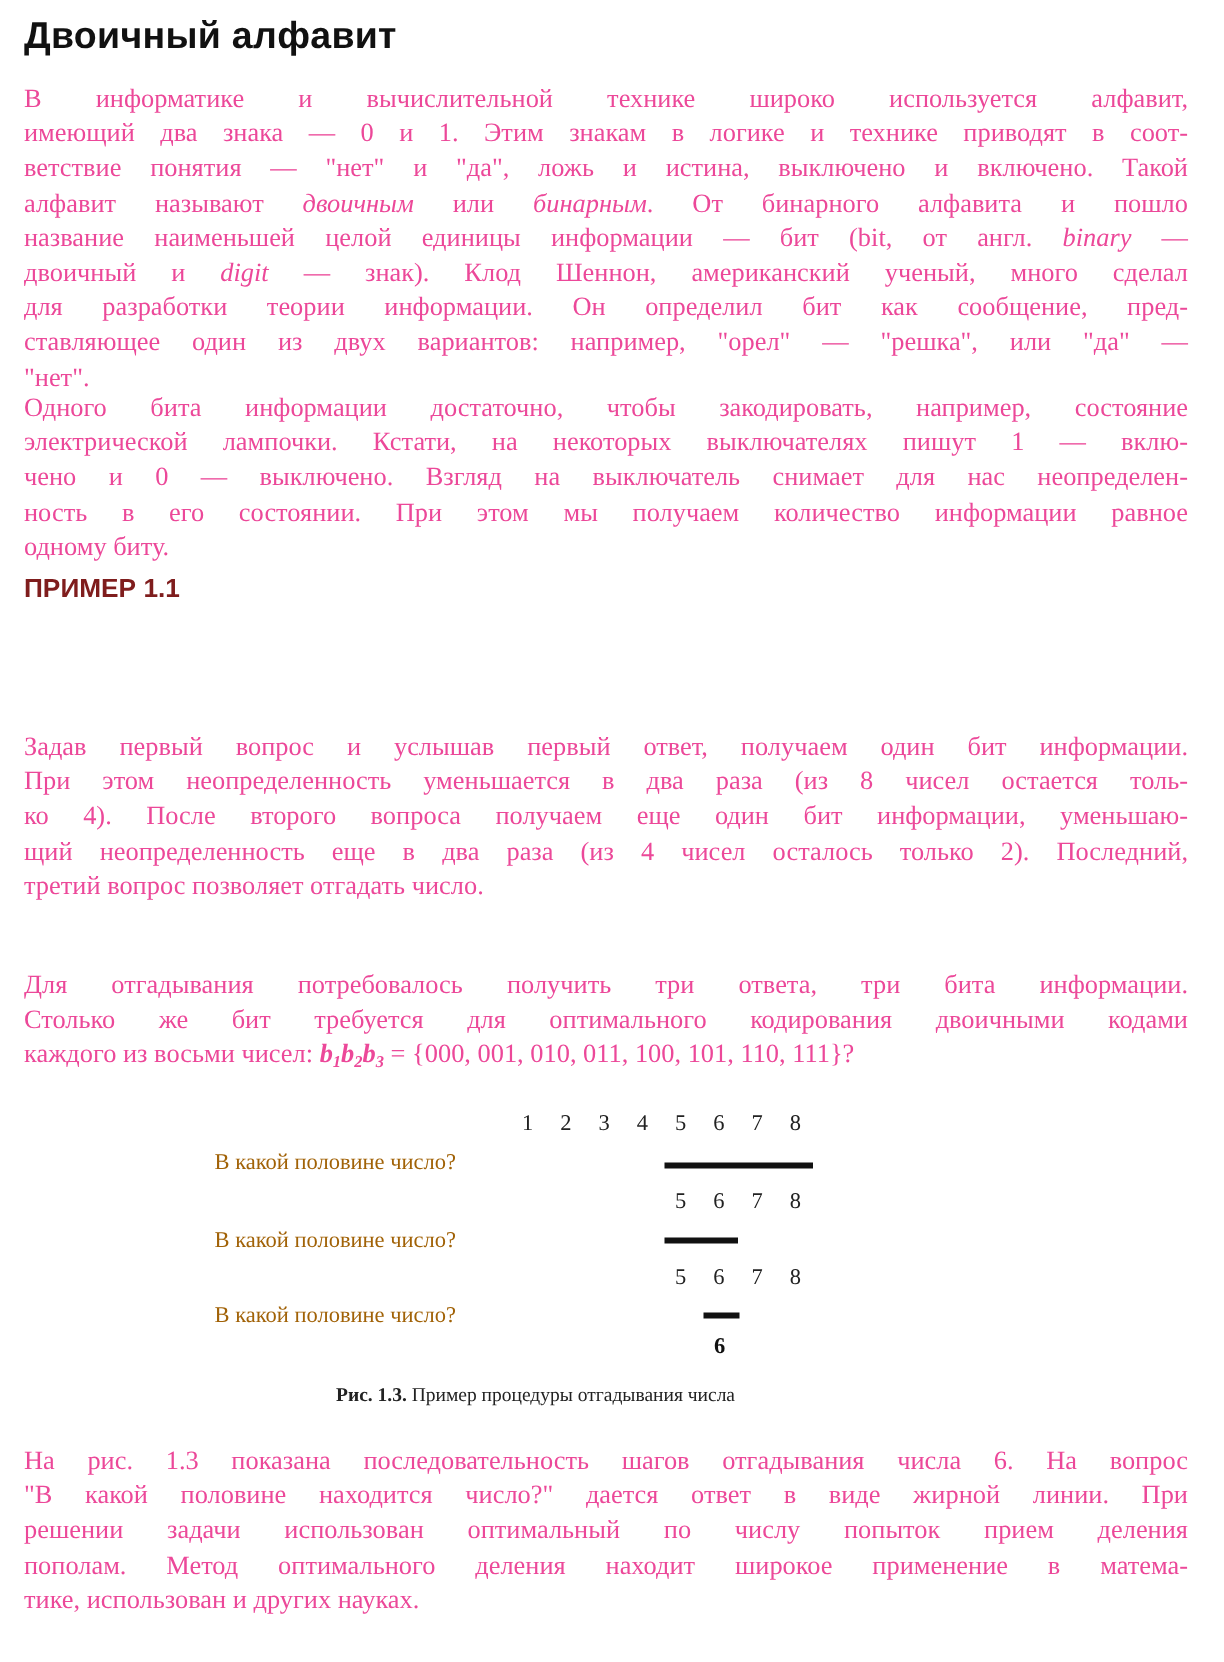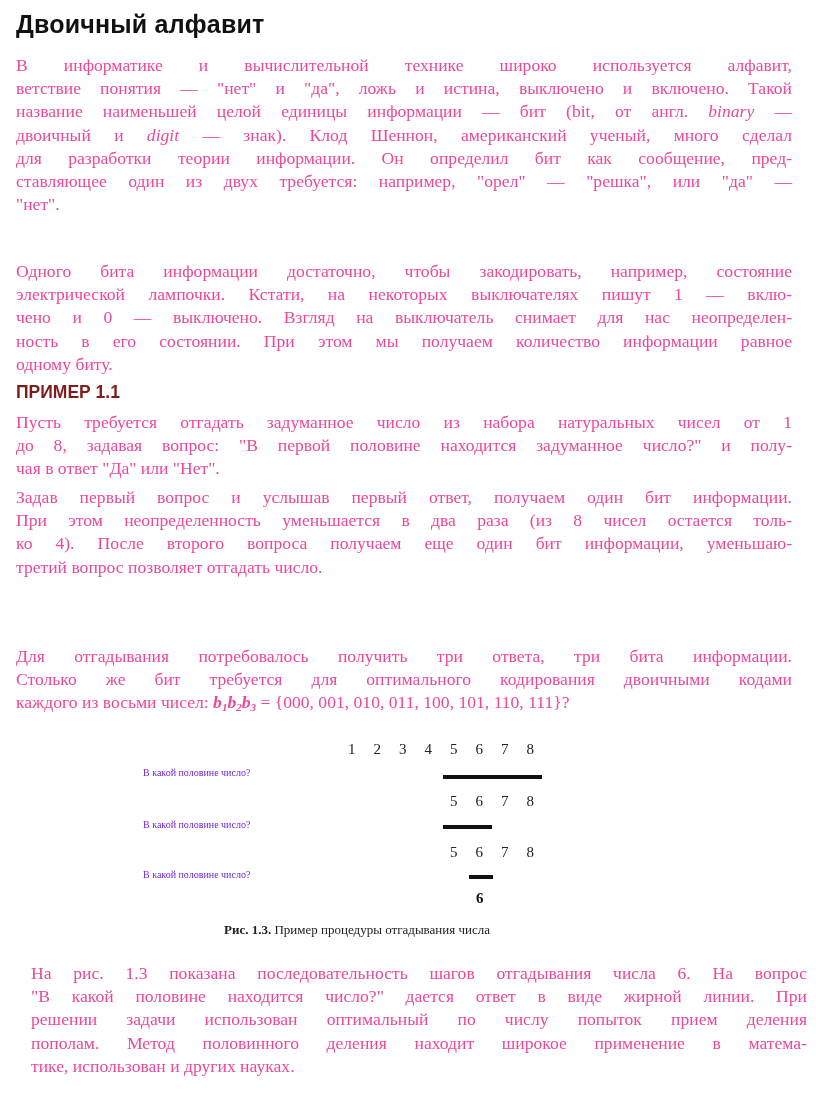--- a/index.html
+++ b/index.html
@@ -22,67 +22,65 @@
     .para {
       position: absolute; left: 16px; width: 776px; margin: 0;
       font-size: 17.6px; line-height: 23.2px;
       text-align: justify; color: #ec4899;
     }
     .para .line { display: block; text-align: justify; text-align-last: justify; white-space: nowrap; }
     .para .line.last { text-align-last: left; }
     i { font-style: italic; }
     b.var { font-weight: bold; font-style: italic; }
     sub { font-size: 11px; vertical-align: -3px; font-weight: bold; font-style: italic; }
-    .fig-q { position: absolute; left: 143px; font-size: 10px; color: #6d28d9; }
+    .fig-q { position: absolute; left: 143px; font-size: 15px; color: #a16207; }
     .nums { position: absolute; display: flex; }
     .nums span { width: 25.5px; display: inline-block; font-size: 15px; color: #222; }
     .bar { position: absolute; height: 4px; background: #111; }
     .answer { position: absolute; font-weight: bold; font-size: 15px; color: #111; }
     .caption {
       position: absolute; left: 176px; top: 922px; font-size: 13px; color: #222;
     }
     .caption b { font-weight: bold; margin-left: 48px; }
   </style>
 </head>
 <body>
 
 <div class="page">
 
   <h1 class="title">Двоичный алфавит</h1>
 
   <div class="para" style="top:54px;">
     <span class="line">В информатике и вычислительной технике широко используется алфавит,</span>
+    <span class="line">имеющий два знака — 0 и 1. Этим знакам в логике и технике приводят в соот-</span>
     <span class="line">ветствие понятия — "нет" и "да", ложь и истина, выключено и включено. Такой</span>
+    <span class="line"><span>алфавит называют </span><i>двоичным</i><span> или </span><i>бинарным</i><span>. От бинарного алфавита и пошло</span></span>
     <span class="line"><span>название наименьшей целой единицы информации — бит (bit, от англ. </span><i>binary</i><span> —</span></span>
     <span class="line"><span>двоичный и </span><i>digit</i><span> — знак). Клод Шеннон, американский ученый, много сделал</span></span>
     <span class="line">для разработки теории информации. Он определил бит как сообщение, пред-</span>
-    <span class="line">ставляющее один из двух требуется: например, "орел" — "решка", или "да" —</span>
+    <span class="line">ставляющее один из двух вариантов: например, "орел" — "решка", или "да" —</span>
     <span class="line last">"нет".</span>
   </div>
 
   <div class="para" style="top:260px;">
     <span class="line">Одного бита информации достаточно, чтобы закодировать, например, состояние</span>
     <span class="line">электрической лампочки. Кстати, на некоторых выключателях пишут 1 — вклю-</span>
     <span class="line">чено и 0 — выключено. Взгляд на выключатель снимает для нас неопределен-</span>
     <span class="line">ность в его состоянии. При этом мы получаем количество информации равное</span>
     <span class="line last">одному биту.</span>
   </div>
 
   <h2 class="example">ПРИМЕР 1.1</h2>
 
-  <div class="para" style="top:411px;">
-    <span class="line">Пусть требуется отгадать задуманное число из набора натуральных чисел от 1</span>
-    <span class="line">до 8, задавая вопрос: "В первой половине находится задуманное число?" и полу-</span>
-    <span class="line last">чая в ответ "Да" или "Нет".</span>
-  </div>
 
   <div class="para" style="top:486px;">
     <span class="line">Задав первый вопрос и услышав первый ответ, получаем один бит информации.</span>
     <span class="line">При этом неопределенность уменьшается в два раза (из 8 чисел остается толь-</span>
     <span class="line">ко 4). После второго вопроса получаем еще один бит информации, уменьшаю-</span>
+    <span class="line">щий неопределенность еще в два раза (из 4 чисел осталось только 2). Последний,</span>
     <span class="line last">третий вопрос позволяет отгадать число.</span>
   </div>
 
   <div class="para" style="top:645px;">
     <span class="line">Для отгадывания потребовалось получить три ответа, три бита информации.</span>
     <span class="line">Столько же бит требуется для оптимального кодирования двоичными кодами</span>
     <span class="line last"><span>каждого из восьми чисел: </span><b class="var">b</b><sub>1</sub><b class="var">b</b><sub>2</sub><b class="var">b</b><sub>3</sub><span> = {000, 001, 010, 011, 100, 101, 110, 111}?</span></span>
   </div>
 
   <div>
@@ -115,21 +113,21 @@
       <span>8</span>
     </div>
     <div class="fig-q" style="top:869px;">В какой половине число?</div>
     <div class="bar" style="left:469px; top:875px; width:24px;"></div>
 
     <div class="answer" style="left:476px; top:890px;">6</div>
 
     <div class="caption"><b>Рис. 1.3.</b><span> Пример процедуры отгадывания числа</span></div>
   </div>
 
-  <div class="para" style="top:962px;margin-left:15px;">
+  <div class="para" style="top:962px;">
     <span class="line">На рис. 1.3 показана последовательность шагов отгадывания числа 6. На вопрос</span>
     <span class="line">"В какой половине находится число?" дается ответ в виде жирной линии. При</span>
     <span class="line">решении задачи использован оптимальный по числу попыток прием деления</span>
-    <span class="line">пополам. Метод половинного деления находит широкое применение в матема-</span>
+    <span class="line">пополам. Метод оптимального деления находит широкое применение в матема-</span>
     <span class="line last">тике, использован и других науках.</span>
   </div>
 
 </div>
 
 </body></html>

